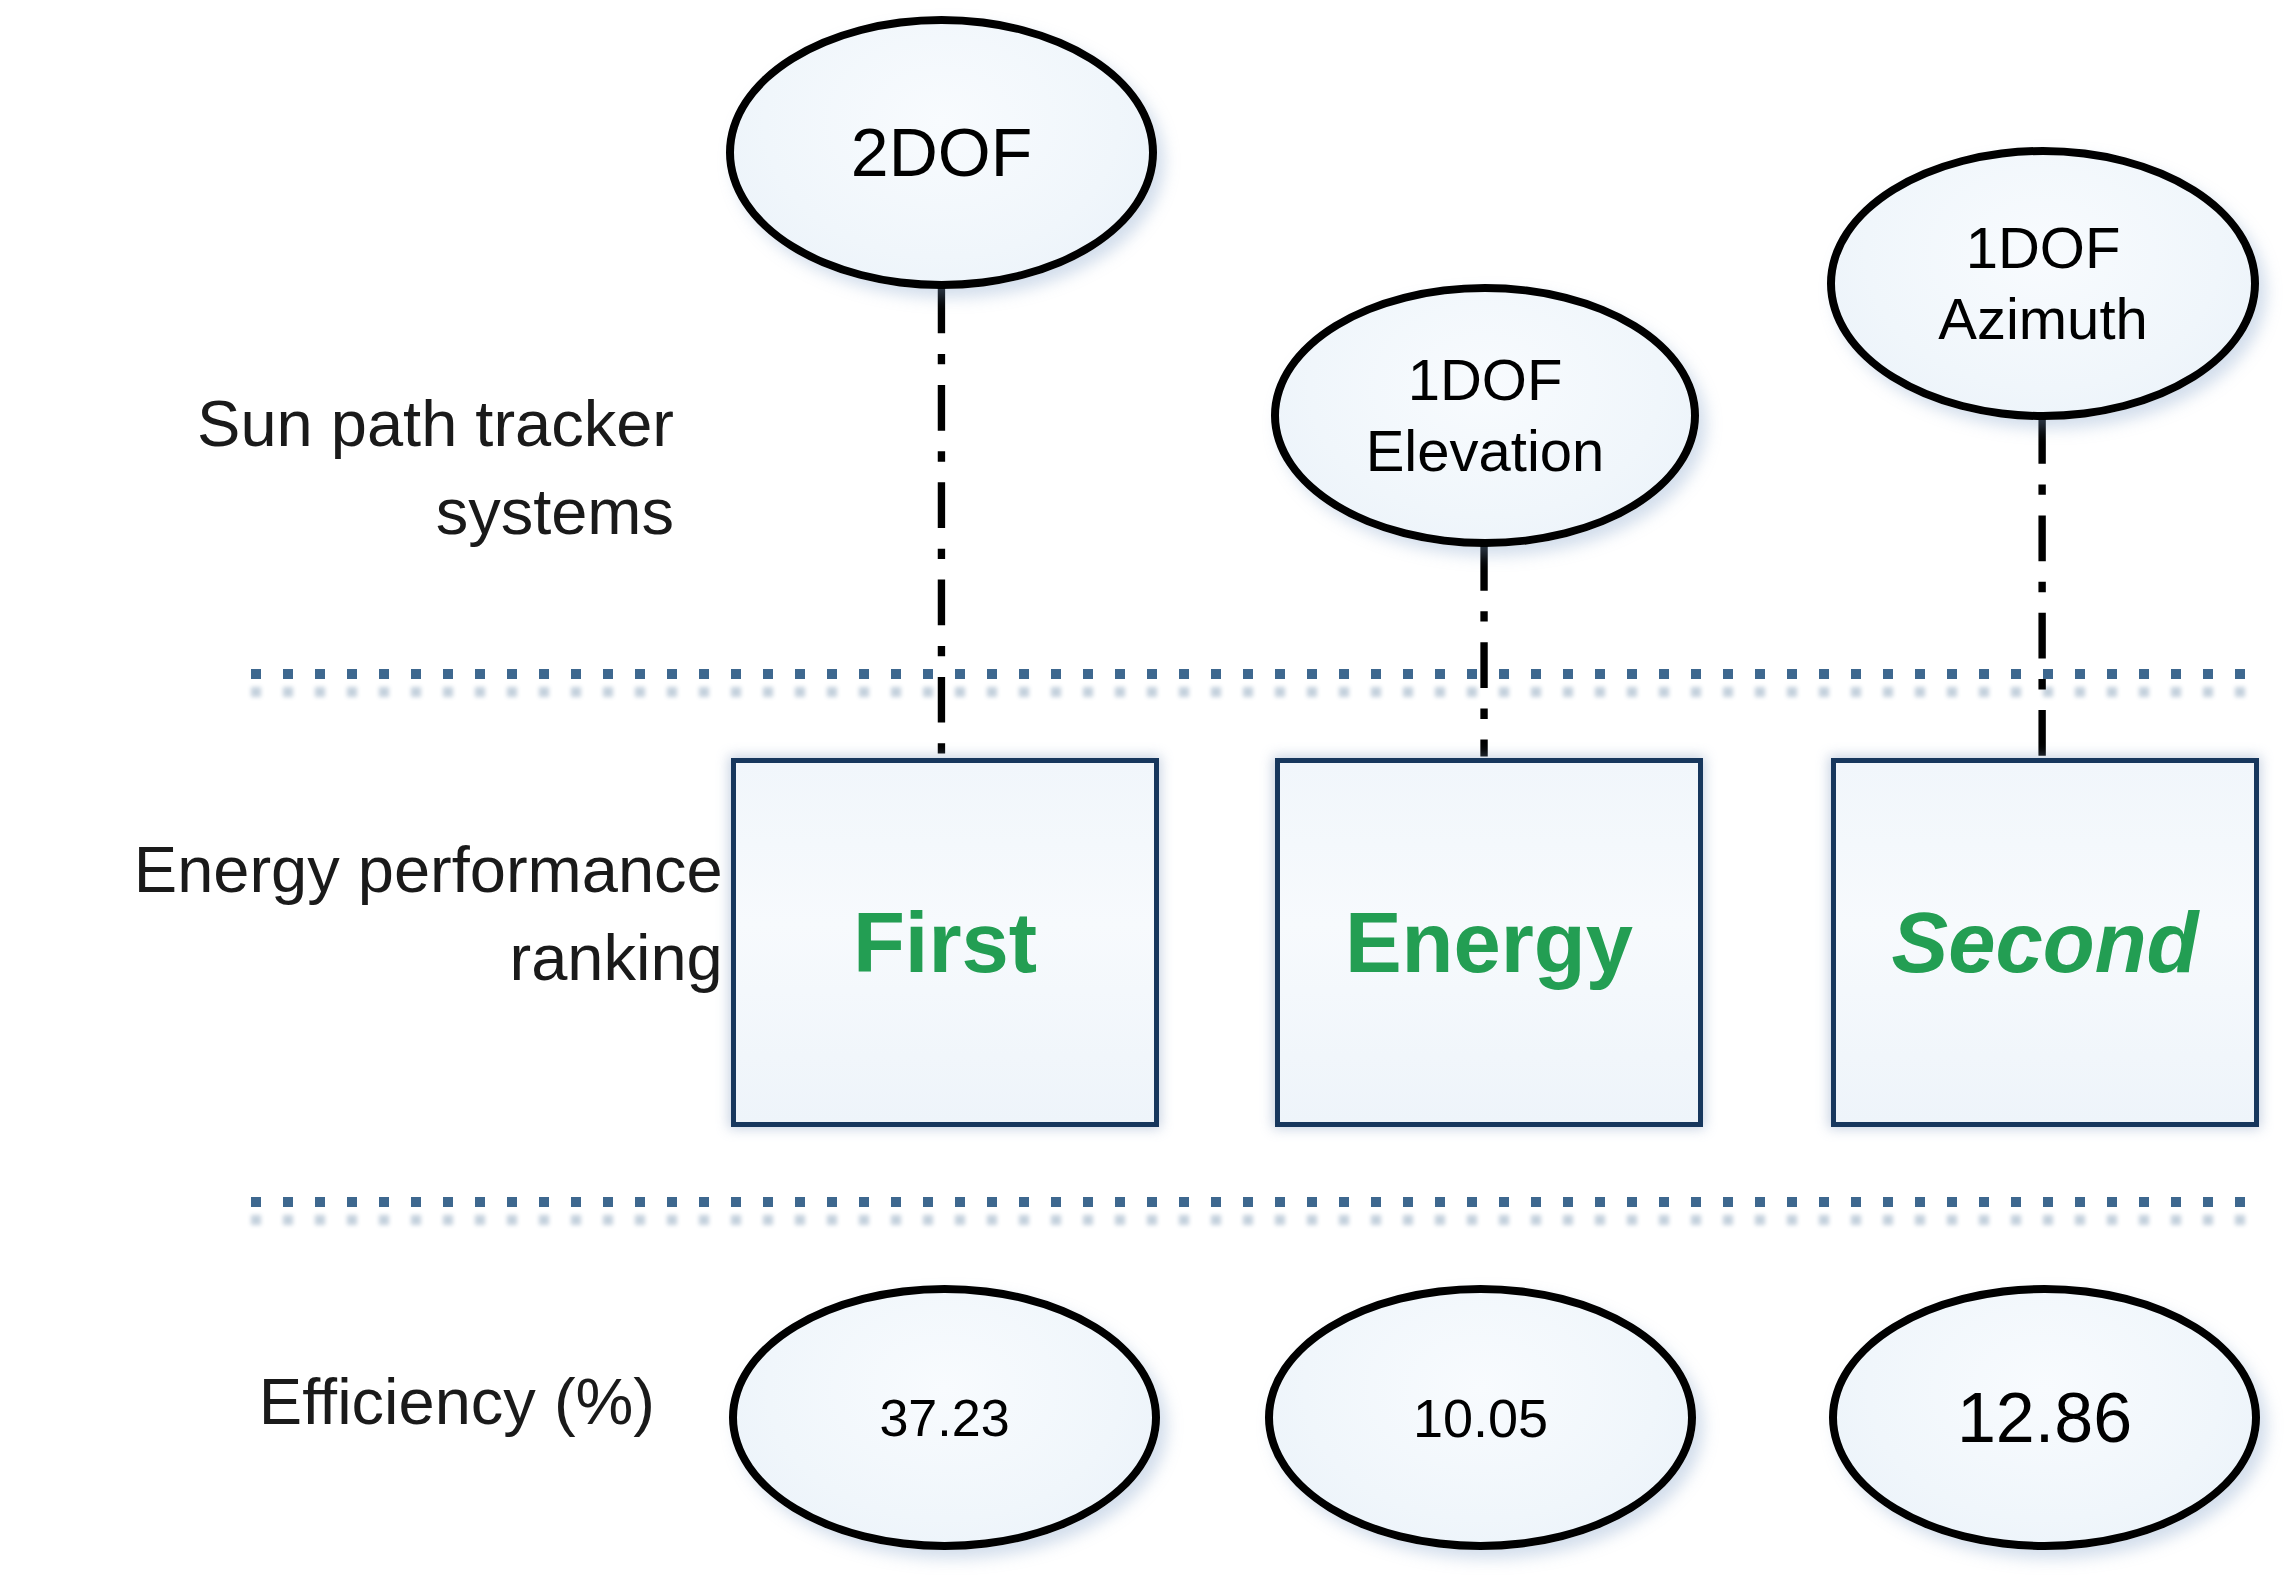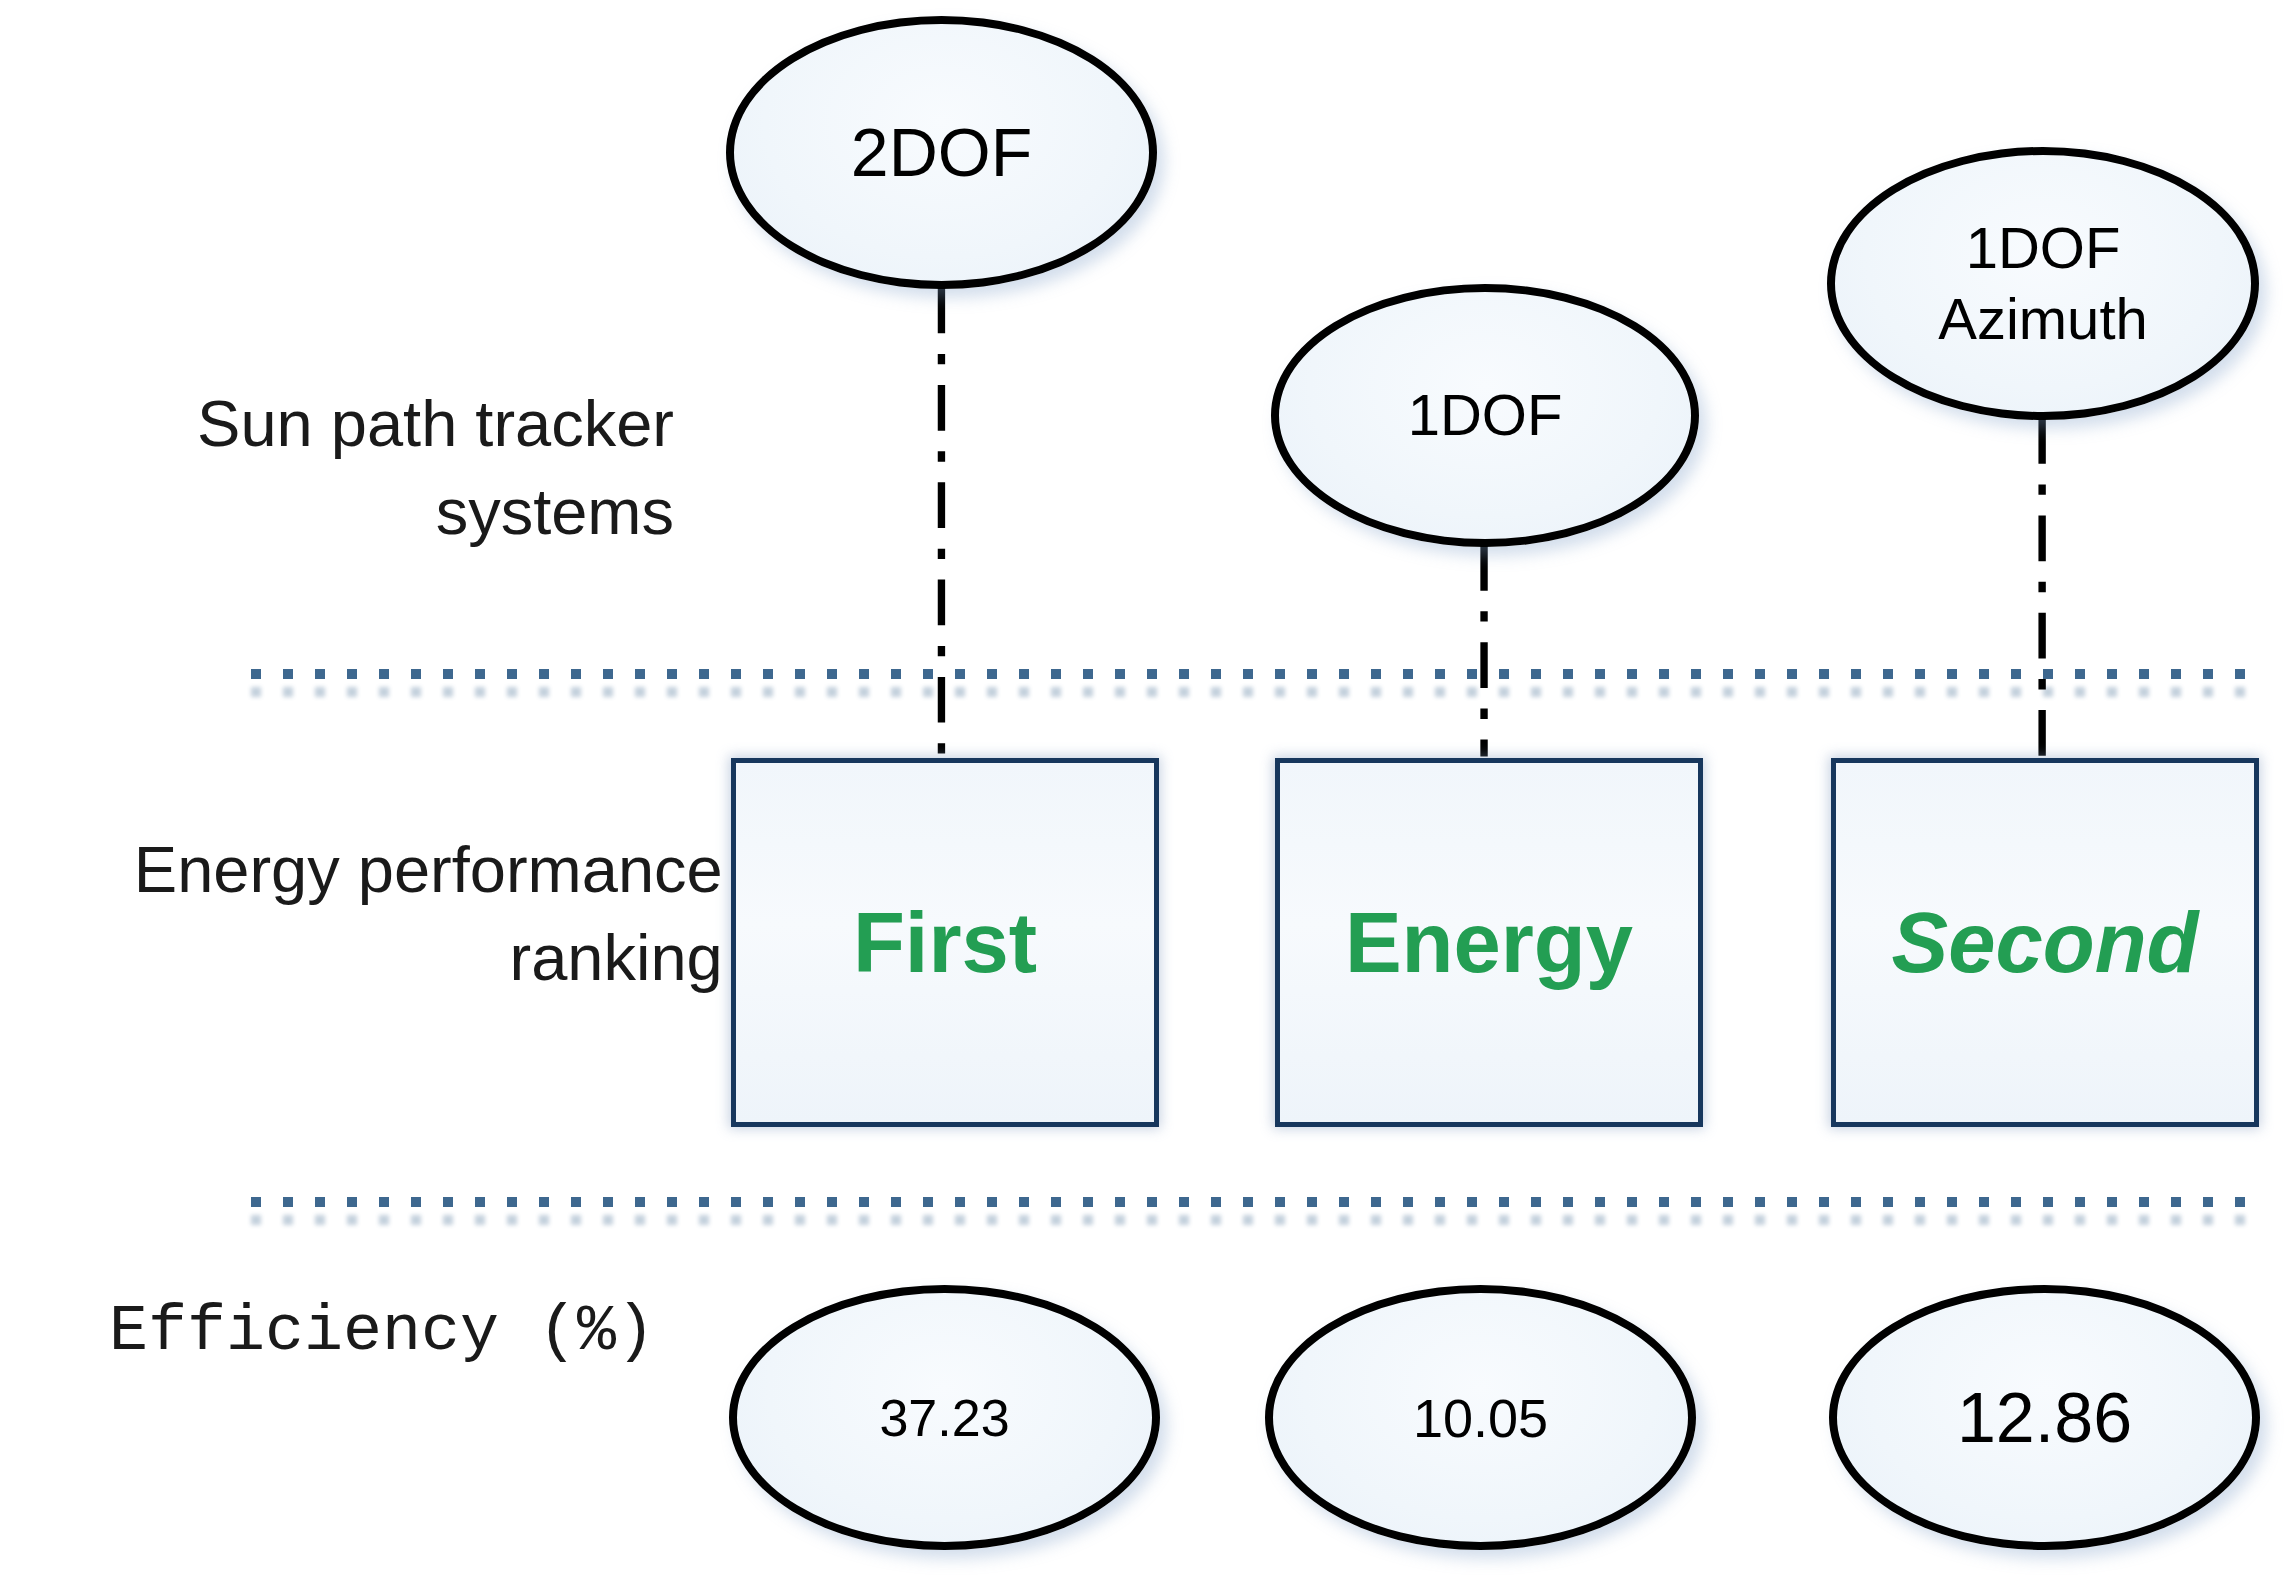--- a/index.html
+++ b/index.html
@@ -24,21 +24,21 @@
   .row-label{
     position:absolute;
     text-align:right;
     color:var(--label-color);
     font-size:65px;
     line-height:1.35;
     letter-spacing:0px;
   }
   #label-trackers{ left:99px; top:380px;  width:575px; }
   #label-ranking { left:14.7px;  top:826px; width:708px; }
-  #label-efficiency{ left:95px; top:1289px; width:560px;font-family:Liberation Mono, monospace; }
+  #label-efficiency{ left:95px; top:1358px; width:560px; }
 
   
   .dotted-rule{
     position:absolute;
     left:251px; width:2013px; height:10.3px;
     background:repeating-linear-gradient(to right,
       var(--dot-blue) 0px, var(--dot-blue) 10.3px,
       transparent 10.3px, transparent 32px);
     z-index:1;
   }
@@ -127,20 +127,21 @@
   <line class="connector" x1="2770" y1="567" x2="2770" y2="1026"></line>
 </svg>
 
 <div class="enode" id="node-2dof">
   <span class="eline">2DOF</span>
 
 </div>
 
 <div class="enode" id="node-1dof-elev">
   <span class="eline">1DOF</span>
+  <span class="eline">Elevation</span>
 </div>
 
 <div class="enode" id="node-1dof-azim">
   <span class="eline">1DOF</span>
   <span class="eline">Azimuth</span>
 </div>
 
 <div class="rank-box" id="box-rank-1">
   <span>First</span>
 </div>

